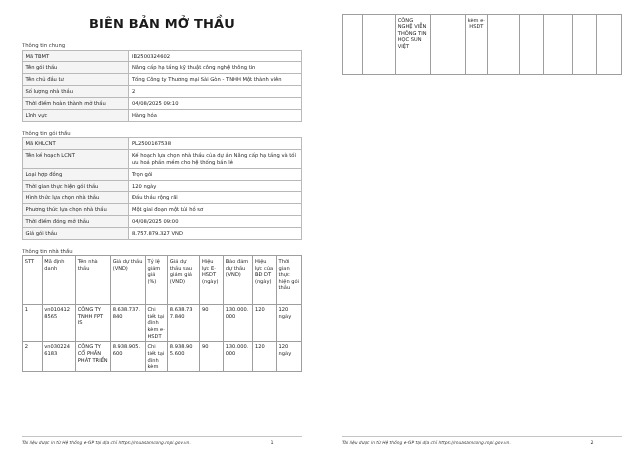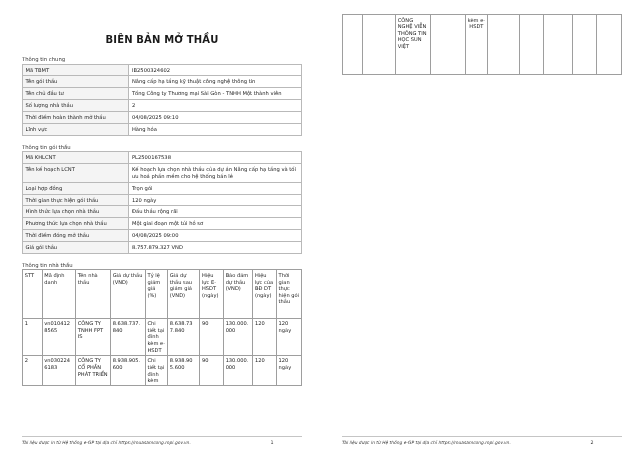--- a/index.html
+++ b/index.html
@@ -31,24 +31,24 @@
   }
   .page-inner {
     position: absolute;
     left: 22px;
     right: 18px;
     top: 8px;
     bottom: 0;
   }
   .doc-title {
     text-align: center;
-    font-size: 10px;
+    font-size: 13px;
     font-weight: bold;
     letter-spacing: 0.15px;
-    margin-top: 26px;
+    margin-top: 8px;
     margin-bottom: 11px;
   }
   .section-label {
     font-size: 5.3px;
     color: #333;
     margin-bottom: 1.5px;
     margin-top: 8px;
   }
   table.grid {
     border-collapse: collapse;

